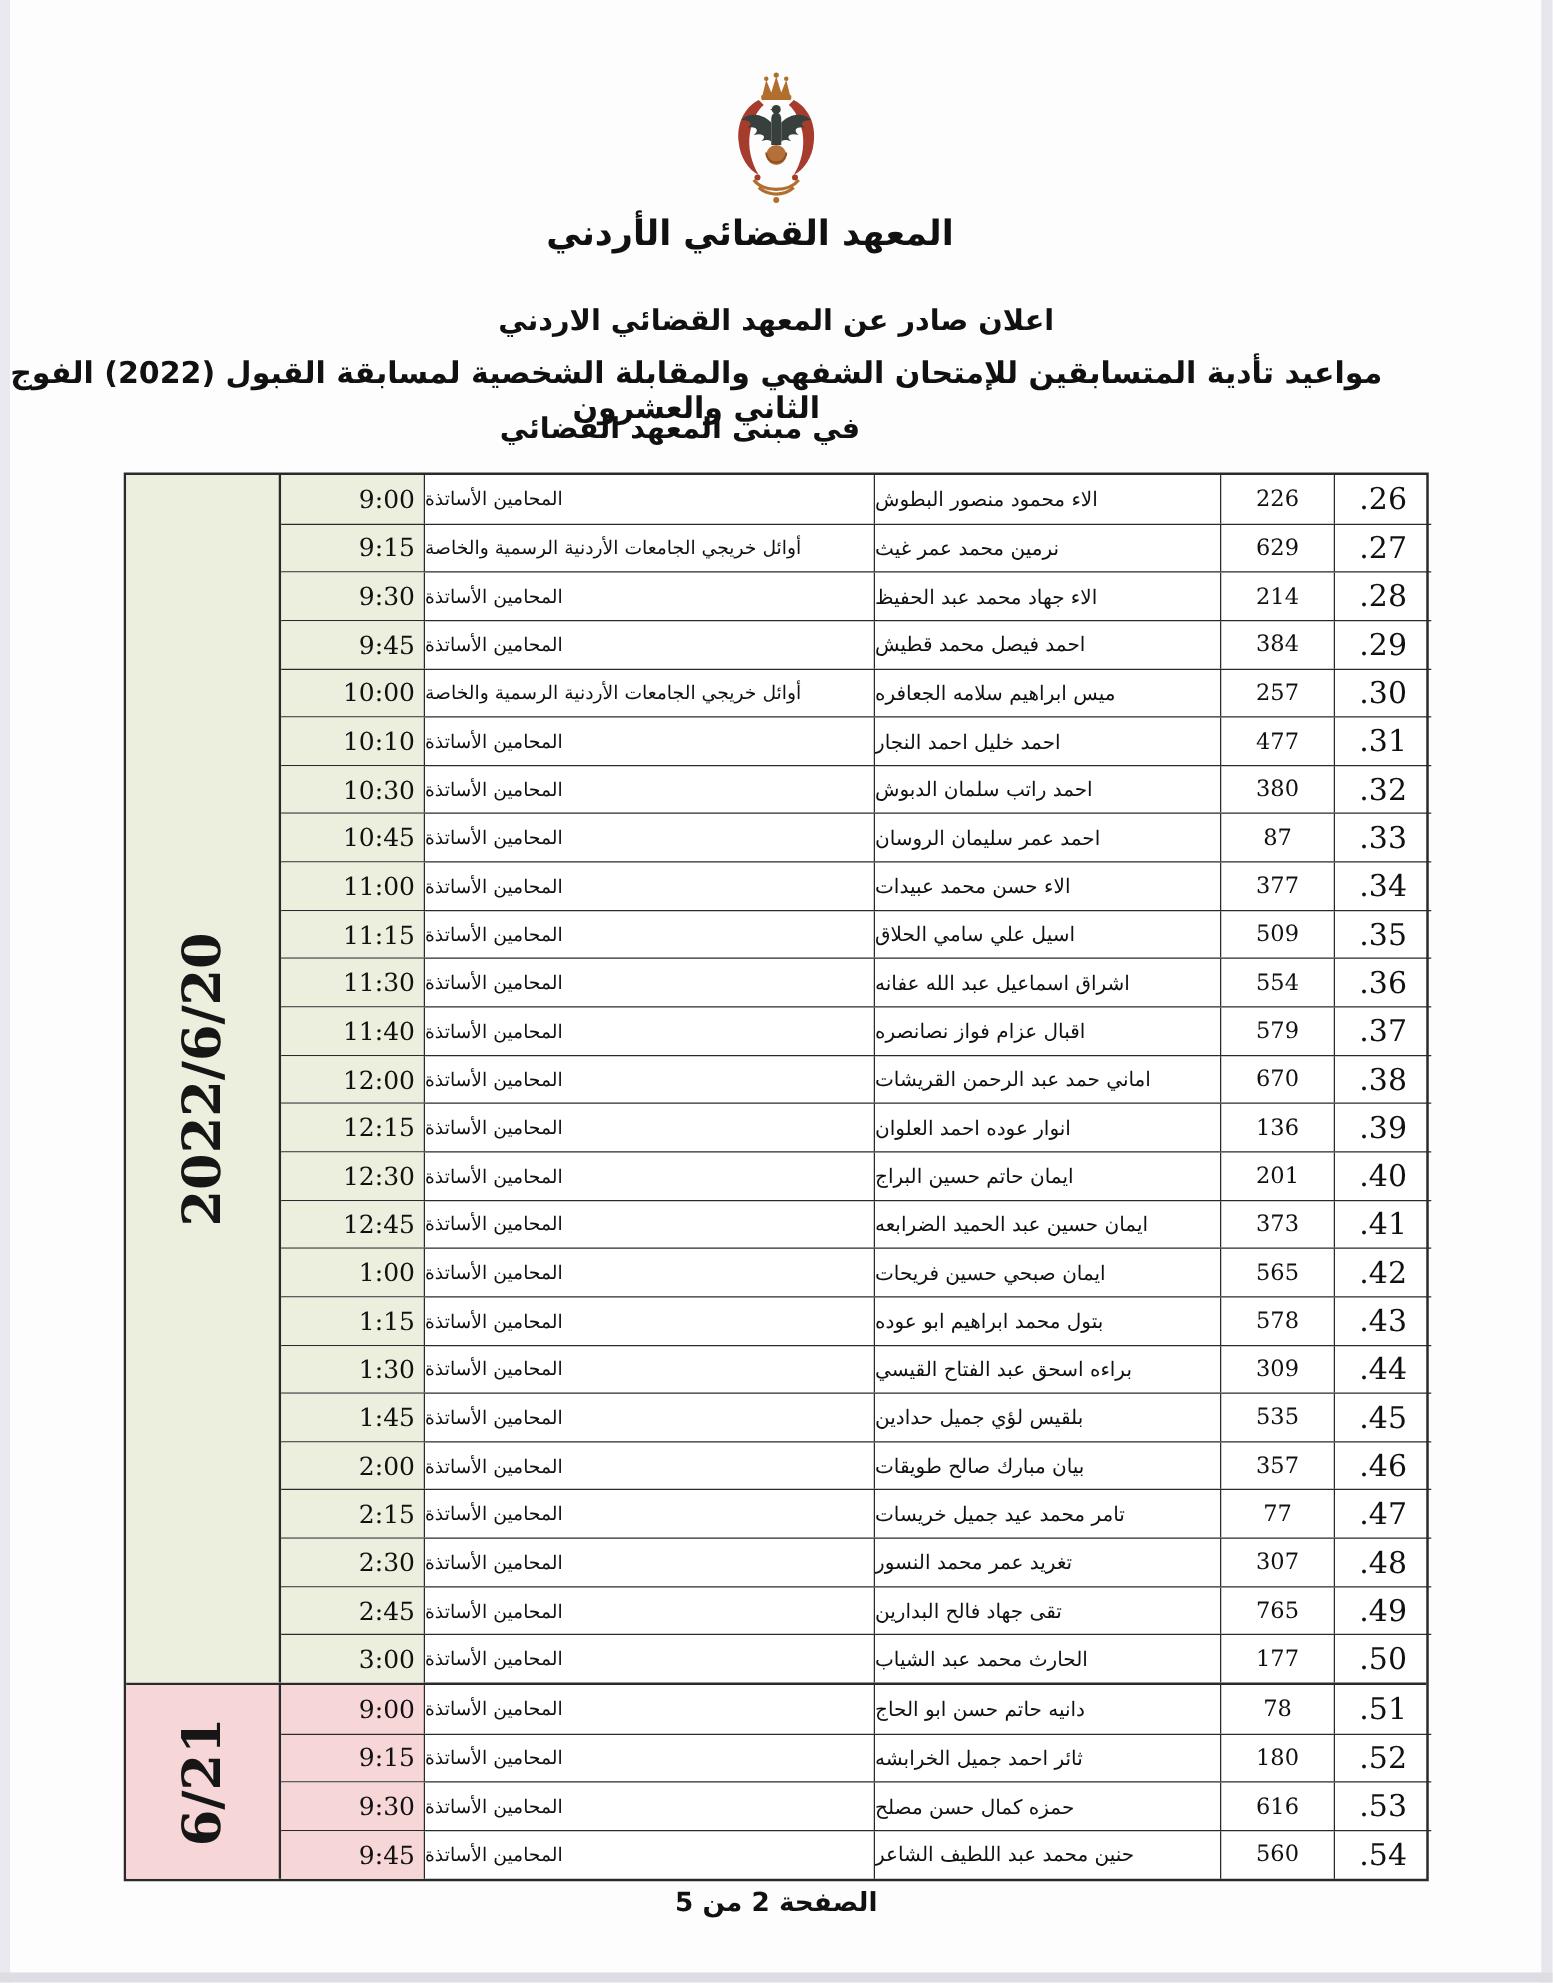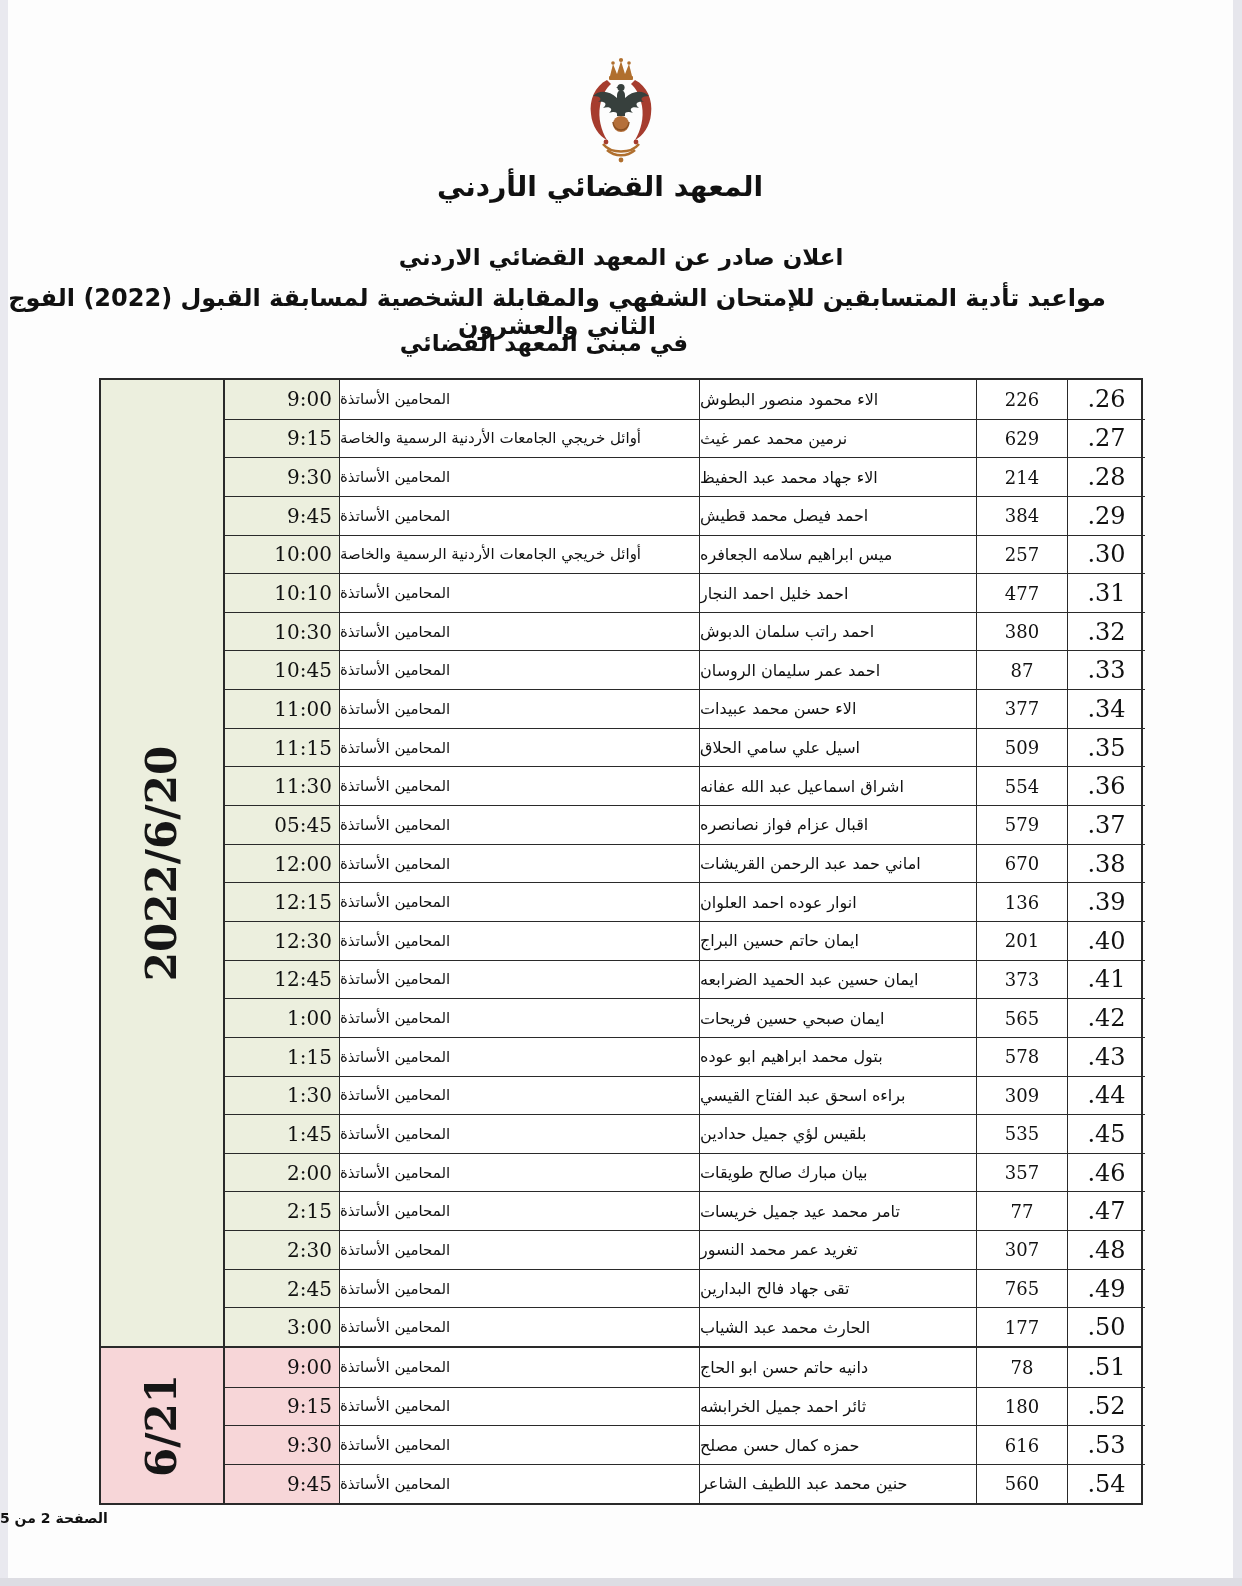--- a/index.html
+++ b/index.html
@@ -56,22 +56,22 @@
   .c-cat{width:360px;border-left:1.5px solid #2a2a2a;justify-content:flex-end;
     padding-right:8px;font-size:15px;direction:rtl;}
   .c-name{width:277px;border-left:1.5px solid #2a2a2a;justify-content:flex-end;
     padding-right:10px;font-size:16px;direction:rtl;}
   .c-num{width:91px;border-left:1.5px solid #2a2a2a;justify-content:center;
     font-family:"DejaVu Serif",serif;font-size:18px;direction:ltr;}
   .c-idx{width:78px;border-left:1.5px solid #2a2a2a;justify-content:center;
     font-family:"DejaVu Serif",serif;font-size:24px;direction:ltr;}
 
   .footer{
-    position:absolute;top:1510px;left:0;width:1242px;text-align:left;
-    font-size:14px;font-weight:bold;direction:rtl;
+    position:absolute;top:1510px;left:0;width:1242px;text-align:center;
+    font-size:21px;font-weight:bold;direction:rtl;
   }
 </style>
 </head>
 <body>
 
 <div class="edge left"></div>
 <div class="edge right"></div>
 <div class="edge bottom"></div>
 
 <svg class="crest" width="96" height="112" viewBox="0 0 96 112" aria-hidden="true">
@@ -192,21 +192,21 @@
           <div class="cell c-idx">.35</div>
         </div>
         <div class="row">
           <div class="cell c-time">11:30</div>
           <div class="cell c-cat" dir="rtl">المحامين الأساتذة</div>
           <div class="cell c-name" dir="rtl">اشراق اسماعيل عبد الله عفانه</div>
           <div class="cell c-num">554</div>
           <div class="cell c-idx">.36</div>
         </div>
         <div class="row">
-          <div class="cell c-time">05:45</div>
+          <div class="cell c-time">11:40</div>
           <div class="cell c-cat" dir="rtl">المحامين الأساتذة</div>
           <div class="cell c-name" dir="rtl">اقبال عزام فواز نصانصره</div>
           <div class="cell c-num">579</div>
           <div class="cell c-idx">.37</div>
         </div>
         <div class="row">
           <div class="cell c-time">12:00</div>
           <div class="cell c-cat" dir="rtl">المحامين الأساتذة</div>
           <div class="cell c-name" dir="rtl">اماني حمد عبد الرحمن القريشات</div>
           <div class="cell c-num">670</div>

